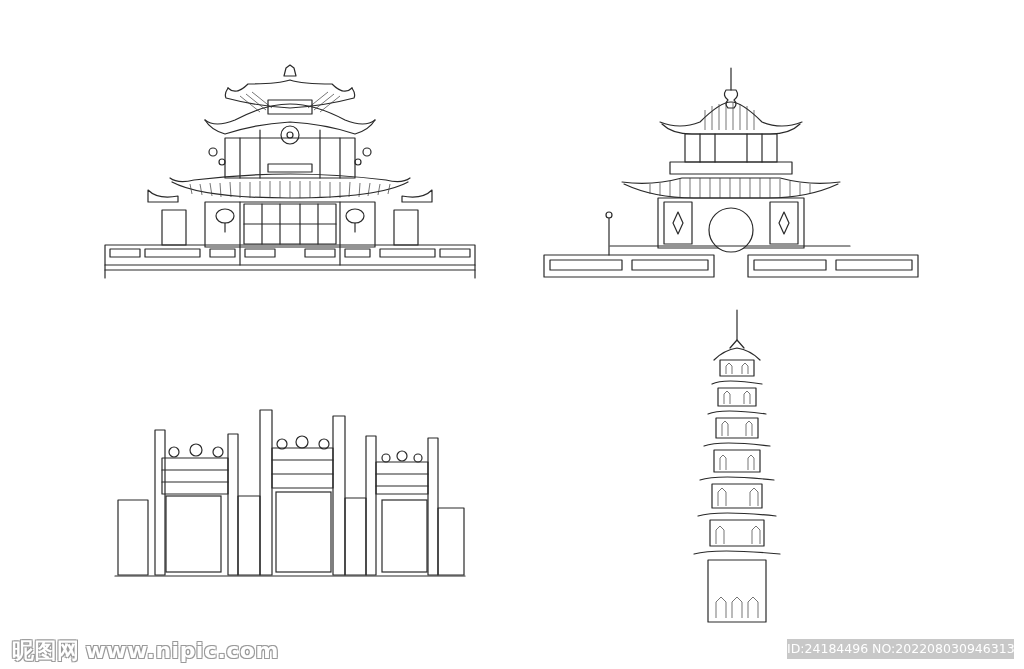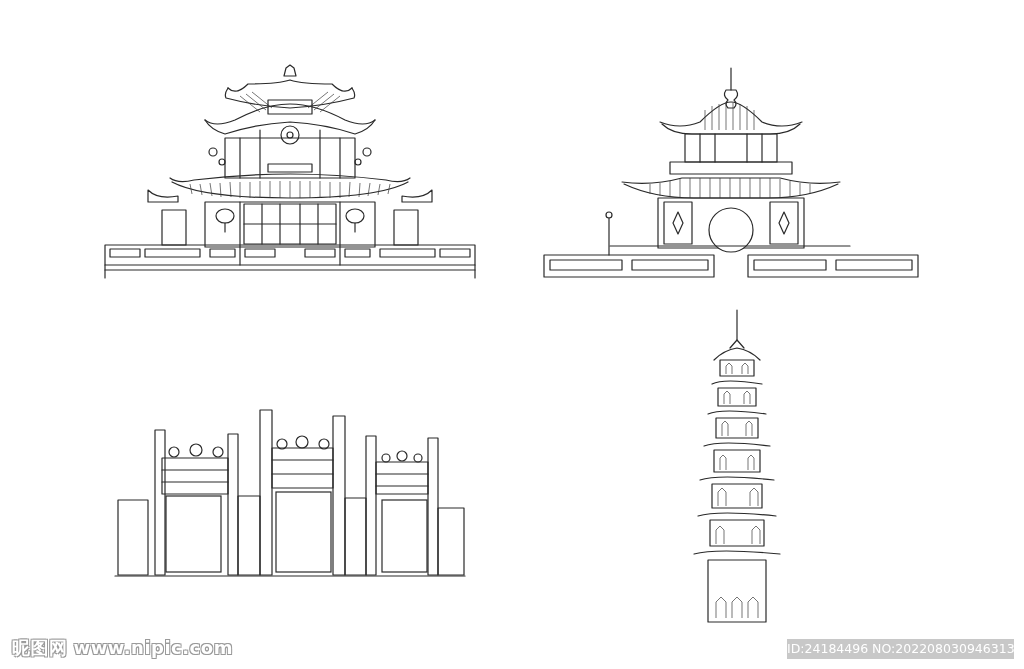--- a/index.html
+++ b/index.html
@@ -6,21 +6,21 @@
   body {
     width: 1024px; height: 669px; background: #ffffff; position: relative; overflow: hidden;
     font-family: "Liberation Sans", sans-serif;
   }
   .art { position: absolute; }
   .art svg { display: block; }
   .ln { fill: none; stroke: #2a2a2a; stroke-width: 1.2; stroke-linejoin: round; stroke-linecap: round; }
   .lt { fill: none; stroke: #3a3a3a; stroke-width: 0.7; }
   .fillw { fill: #ffffff; stroke: #2a2a2a; stroke-width: 1.2; }
   .watermark {
-    position: absolute; left: 12px; top: 636px; font-size: 18px; letter-spacing: 0.5px;
+    position: absolute; left: 12px; top: 636px; font-size: 22px; letter-spacing: 0.5px;
     color: #ffffff; font-weight: bold;
     text-shadow: -1px -1px 0 #9a9a9a, 1px -1px 0 #9a9a9a, -1px 1px 0 #9a9a9a, 1px 1px 0 #9a9a9a;
     font-family: "DejaVu Sans", sans-serif;
   }
   .watermark .wm-cn { margin-right: 6px; }
   .idbox {
     position: absolute; left: 787px; top: 639px; width: 227px; height: 20px;
     background: #c8c8c8; color: #ffffff; font-size: 12.5px; line-height: 20px;
     text-align: center; white-space: nowrap;
     font-family: "DejaVu Sans", sans-serif;

